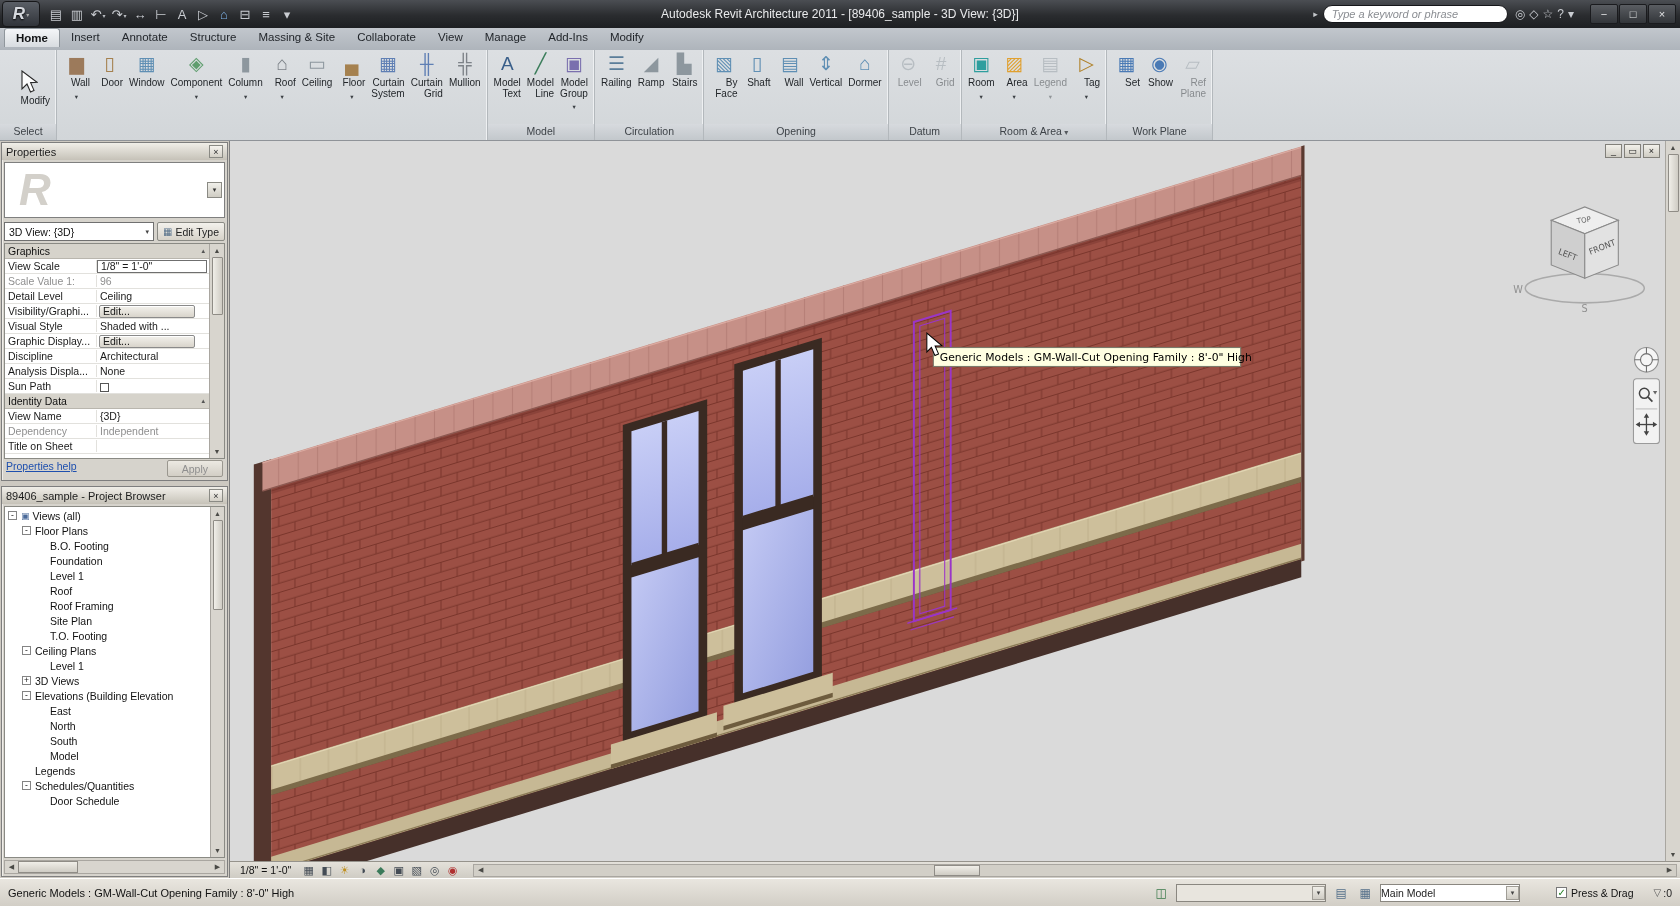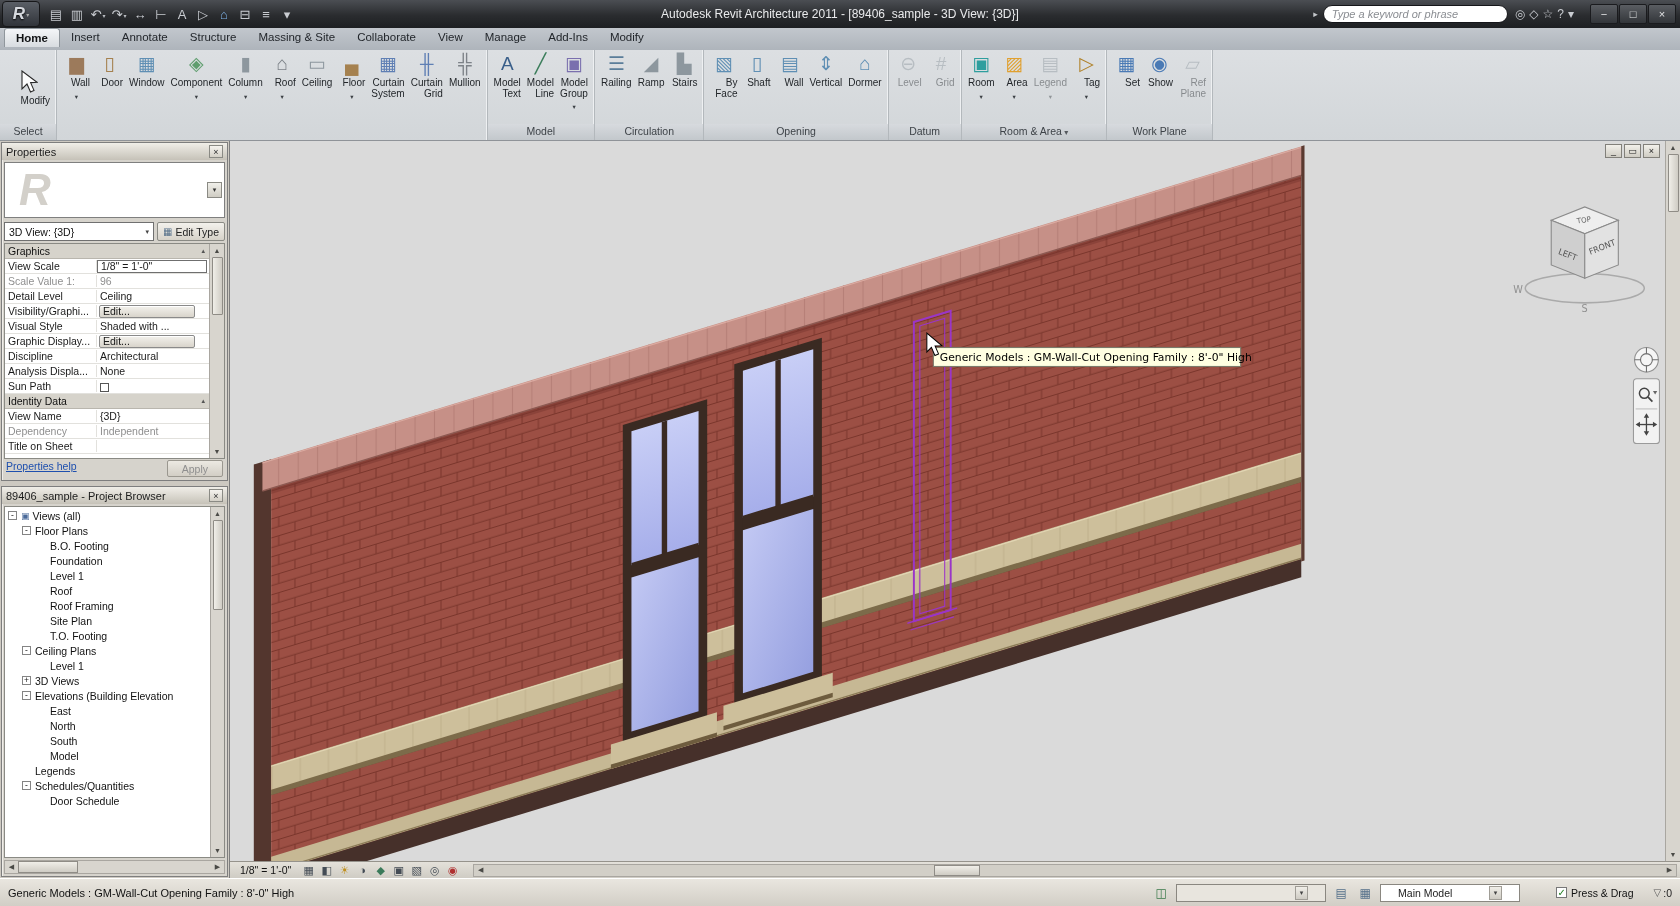--- a/index.html
+++ b/index.html
@@ -119,21 +119,21 @@
   .hsb{flex:1;display:flex;align-items:center;height:13px;margin-left:10px;background:#d2cfc7;border:1px solid #a9a6a0}
   .harr{width:13px;text-align:center;font-size:7px;color:#4a4a46}
   .htrack{flex:1;height:100%;position:relative}
   .hthumb{position:absolute;left:38%;top:0;bottom:0;width:46px;background:linear-gradient(#f0eee8,#cfccc4);border:1px solid #8f8c86}
 
   
   .statusbar{height:28px;flex:0 0 28px;background:linear-gradient(#e9e6df,#d2cec6);border-top:1px solid #fff;display:flex;align-items:center;padding:0 8px;gap:6px}
   .smsg{font-size:11px;color:#111;white-space:nowrap}
   .sspace{flex:1}
   .sbico{width:18px;height:16px;display:flex;align-items:center;justify-content:center;font-size:12px}
-  .scombo{width:150px;height:18px;background:#fff;border:1px solid #8a8780;display:flex;align-items:center;padding:0 17px;font-size:10.5px;color:#222}
+  .scombo{width:150px;height:18px;background:#fff;border:1px solid #8a8780;display:flex;align-items:center;padding:0 0;font-size:10.5px;color:#222}
   .scombo .dd{margin-left:auto;font-size:7px;color:#444;background:linear-gradient(#f0eee8,#cfccc4);border:1px solid #a09d96;width:13px;height:14px;display:flex;align-items:center;justify-content:center}
   .scombo.dim{background:#e8e5de;color:#777}
   .scheck{display:flex;align-items:center;gap:4px;font-size:10.5px;color:#111;margin-left:30px}
   .cbox{width:11px;height:11px;background:#fff;border:1px solid #777;display:flex;align-items:center;justify-content:center}
   .cmark{color:#1e7d1e;font-size:10px;line-height:1;font-weight:bold}
   .sfilter{display:flex;align-items:center;gap:2px;font-size:10.5px;color:#222;margin-left:14px}
   .funnel{font-size:10px;color:#555}
 </style>
 </head>
 <body>

